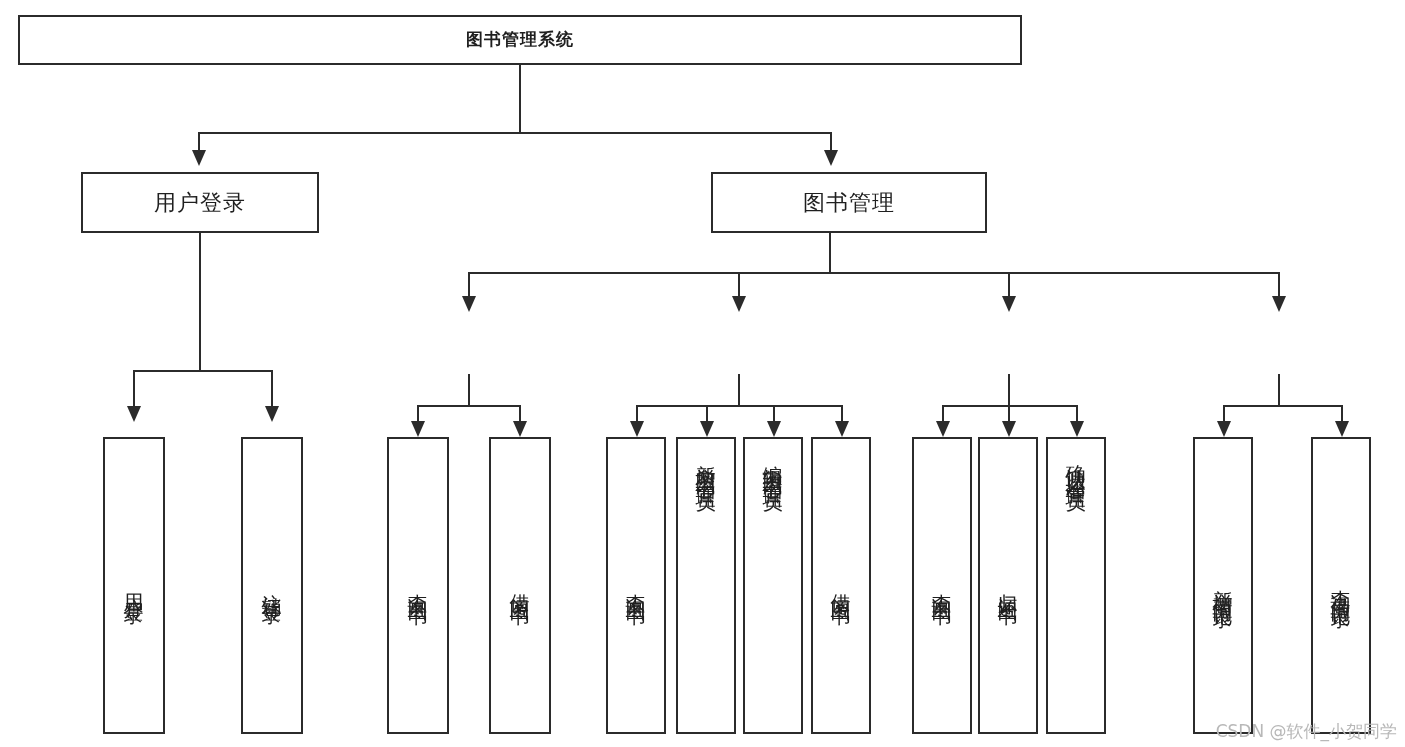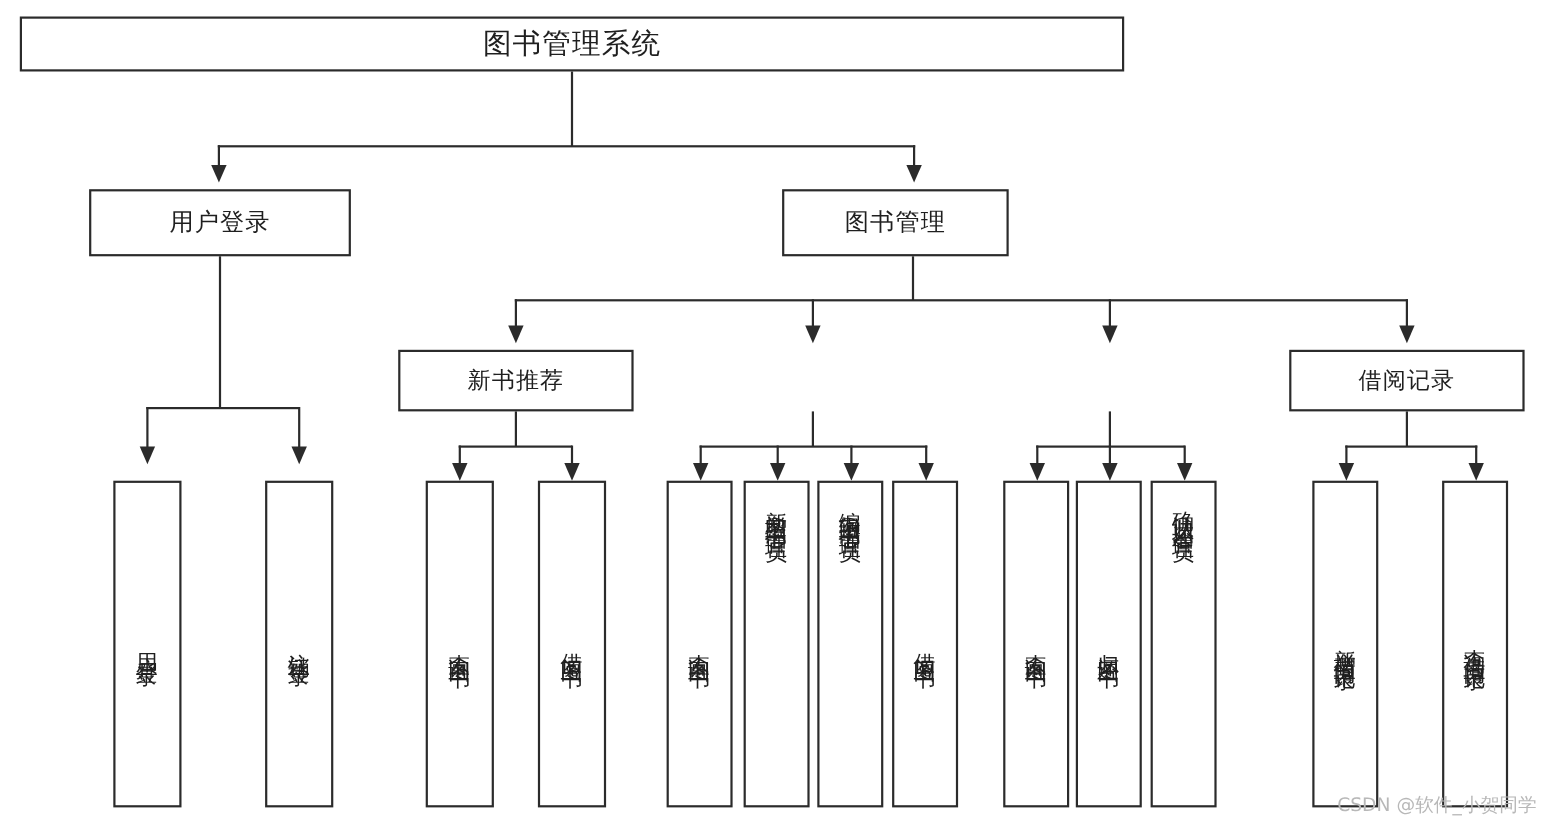--- a/index.html
+++ b/index.html
@@ -44,21 +44,21 @@
     text-orientation: upright;
     font-size: 20px;
     letter-spacing: 4px;
     line-height: 1;
     white-space: nowrap;
   }
   .node.vert.mid {
     align-items: center;
     padding-top: 0;
   }
-  .node.root .label { font-size: 26px; }
+  .node.root .label { font-size: 17px; font-weight: bold; }
   .node.lvl2 .label { font-size: 22px; }
   .node.lvl3 .label { font-size: 21px; }
 
   
   .hline, .vline {
     position: absolute;
     background: #2b2b2b;
   }
   .hline { height: 2px; }
   .vline { width: 2px; }
@@ -94,21 +94,21 @@
   <div class="hline" style="left:198px; top:132px; width:634px;"></div>
 
   <div class="vline" style="left:198px; top:132px; height:20px;"></div>
   <div class="arrow" style="left:192px; top:150px;"></div>
   <div class="vline" style="left:830px; top:132px; height:20px;"></div>
   <div class="arrow" style="left:824px; top:150px;"></div>
 
   <div class="node lvl2" style="left:81px; top:172px; width:238px; height:61px;">
     <span class="label">用户登录</span>
   </div>
-  <div class="node lvl2" style="left:711px; top:172px; width:206px; height:61px;">
+  <div class="node lvl2" style="left:711px; top:172px; width:276px; height:61px;">
     <span class="label">图书管理</span>
   </div>
 
   <div class="vline" style="left:199px; top:233px; height:138px;"></div>
   <div class="hline" style="left:133px; top:370px; width:139px;"></div>
   <div class="vline" style="left:133px; top:370px; height:38px;"></div>
   <div class="arrow" style="left:127px; top:406px;"></div>
   <div class="vline" style="left:271px; top:370px; height:38px;"></div>
   <div class="arrow" style="left:265px; top:406px;"></div>
 
@@ -116,26 +116,20 @@
   <div class="hline" style="left:468px; top:272px; width:812px;"></div>
   <div class="vline" style="left:468px; top:272px; height:26px;"></div>
   <div class="arrow" style="left:462px; top:296px;"></div>
   <div class="vline" style="left:738px; top:272px; height:26px;"></div>
   <div class="arrow" style="left:732px; top:296px;"></div>
   <div class="vline" style="left:1008px; top:272px; height:26px;"></div>
   <div class="arrow" style="left:1002px; top:296px;"></div>
   <div class="vline" style="left:1278px; top:272px; height:26px;"></div>
   <div class="arrow" style="left:1272px; top:296px;"></div>
 
-  <div class="node lvl3" style="left:362px; top:318px; width:214px; height:56px;">
-    <span class="label">新书推荐</span>
-  </div>
-  <div class="node lvl3" style="left:1172px; top:318px; width:214px; height:56px;">
-    <span class="label">借阅记录</span>
-  </div>
 
   <div class="vline" style="left:468px; top:374px; height:32px;"></div>
   <div class="hline" style="left:417px; top:405px; width:103px;"></div>
   <div class="vline" style="left:417px; top:405px; height:18px;"></div>
   <div class="arrow" style="left:411px; top:421px;"></div>
   <div class="vline" style="left:519px; top:405px; height:18px;"></div>
   <div class="arrow" style="left:513px; top:421px;"></div>
 
   <div class="vline" style="left:738px; top:374px; height:32px;"></div>
   <div class="hline" style="left:636px; top:405px; width:207px;"></div>

